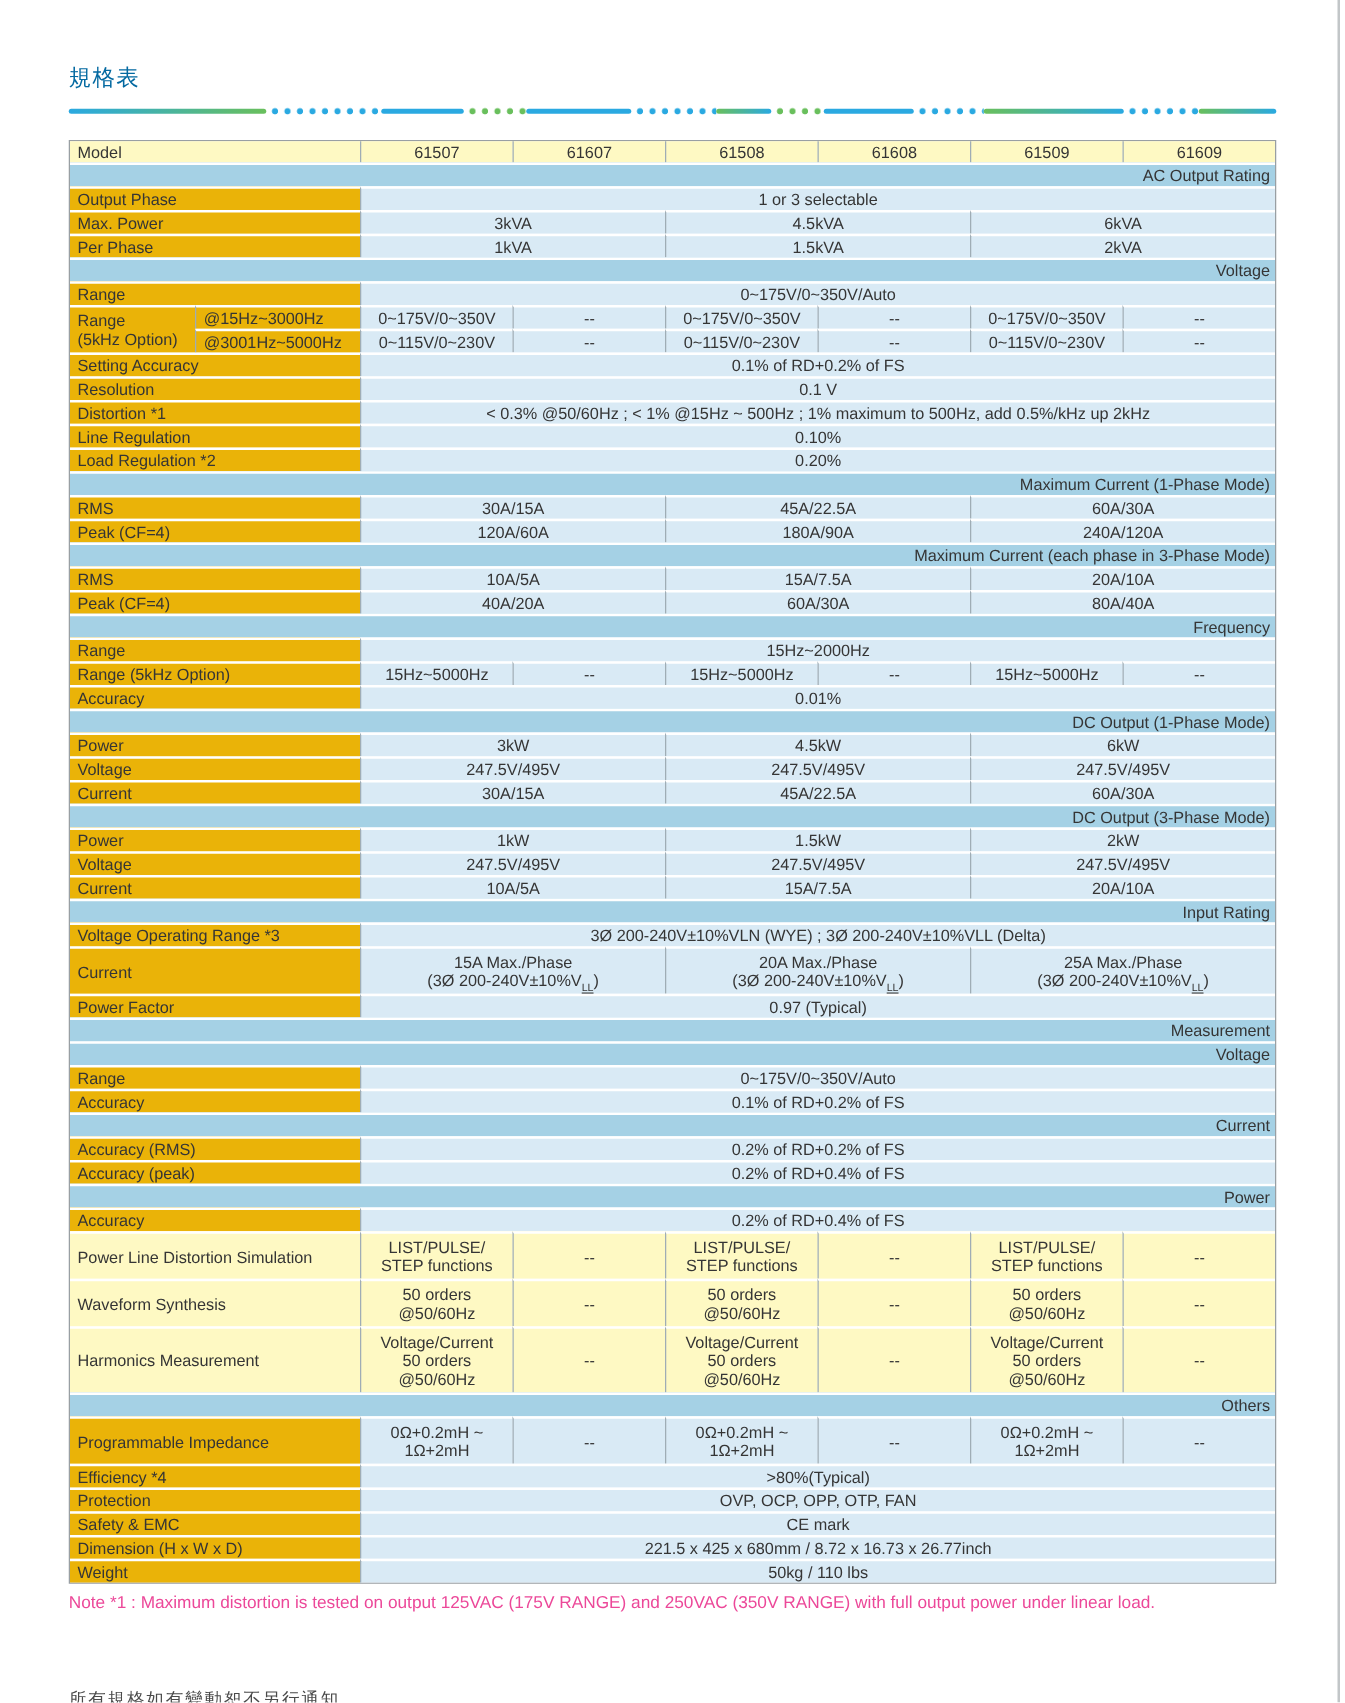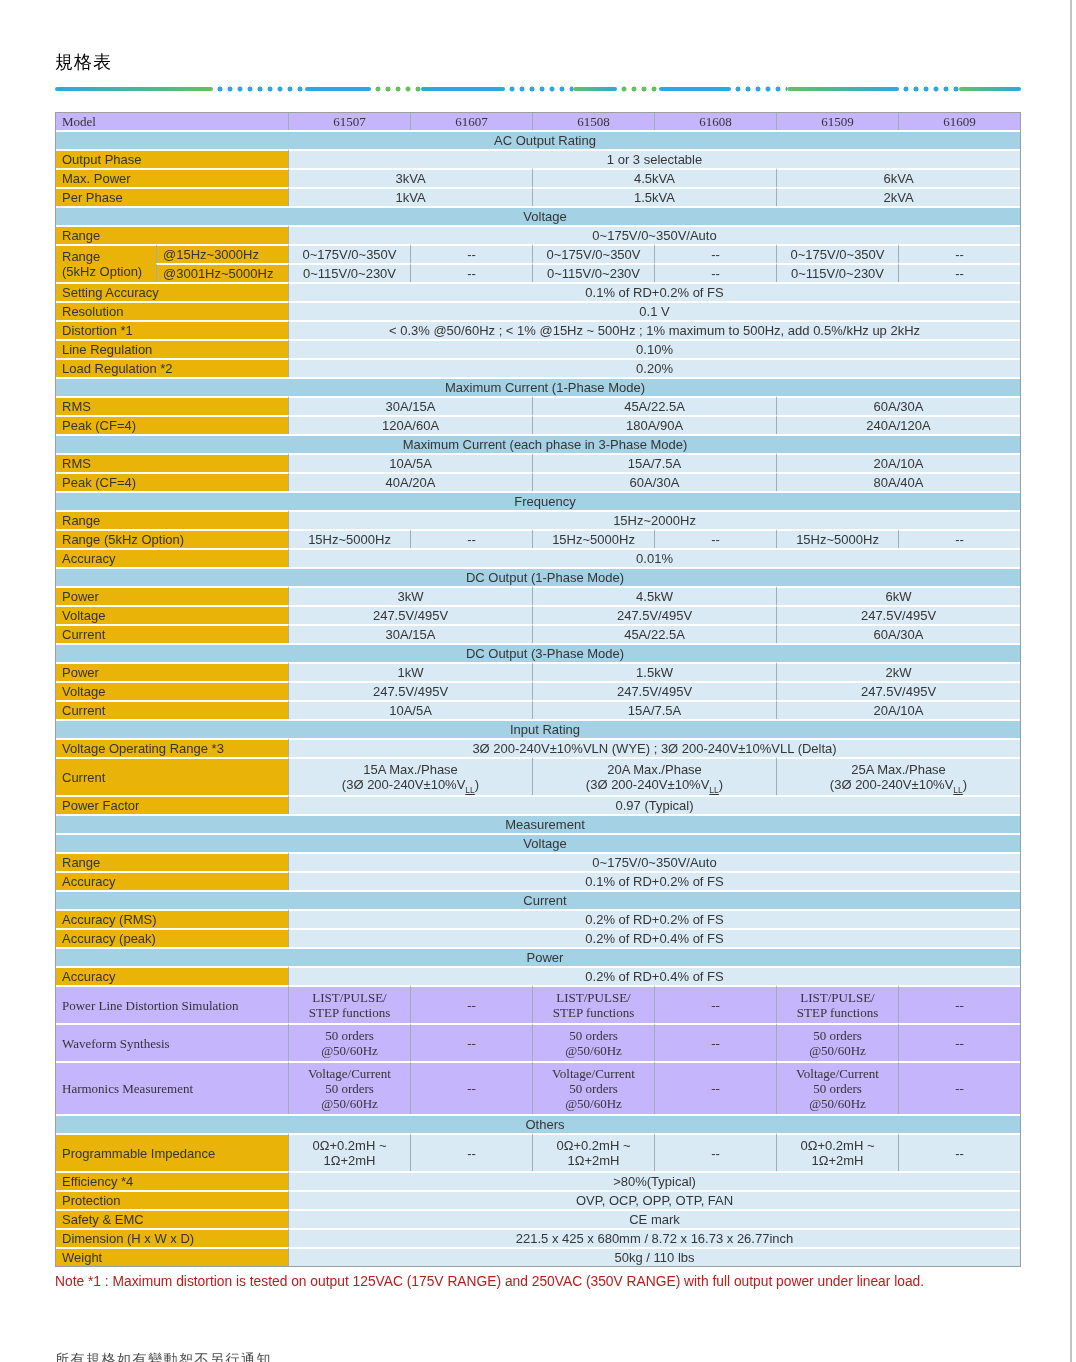--- a/index.html
+++ b/index.html
@@ -1,48 +1,48 @@
 <!DOCTYPE html>
 <html><head>
 <meta charset="utf-8">
 <style>
   html,body{margin:0;padding:0;}
   body{
     width:1076px;height:1362px;position:relative;overflow:hidden;
     background:#ffffff;font-family:"Liberation Sans",sans-serif;
   }
   .page-edge{position:absolute;top:0;left:1070px;width:2px;height:1362px;background:#c2c6c8;}
-  .title{position:absolute;left:55px;top:50px;font-size:18px;letter-spacing:1px;color:#000000;}
+  .title{position:absolute;left:55px;top:50px;font-size:18px;letter-spacing:1px;color:#0369a1;}
   .divider{position:absolute;left:55px;top:86px;width:966px;height:6px;display:flex;align-items:center;}
   .seg{height:4px;flex:0 0 auto;}
   .seg.line-b{background:#2aa9e1;border-radius:2px;}
   .seg.line-g1{background:linear-gradient(90deg,#2aa9e1,#69bf5c);border-radius:2px;}
   .seg.line-g2{background:linear-gradient(90deg,#69bf5c,#2aa9e1);border-radius:2px;}
   .seg.dots{height:6px;background-repeat:repeat-x;background-position:4px center;background-size:10px 6px;}
   .seg.dots-b{background-image:radial-gradient(circle at 3px 3px,#2aa9e1 2.2px,rgba(0,0,0,0) 2.8px);}
   .seg.dots-g{background-image:radial-gradient(circle at 3px 3px,#69bf5c 2.2px,rgba(0,0,0,0) 2.8px);}
 
   table.spec{
     position:absolute;left:55px;top:112px;width:966px;
     table-layout:fixed;border-spacing:0;border:1px solid #999fa3;
   }
   td{
     font-size:13px;color:#353535;height:15px;padding:1px 4px;
     border-top:2px solid #ffffff;overflow:hidden;line-height:15px;
   }
   tr.first > td{border-top:0;}
   td.lab{text-align:left;background:#eab308;padding-left:6px;}
   td.val{text-align:center;background:#d9eaf5;}
-  td.sec{background:#a5d1e5;text-align:center;padding-left:18px;}
-  td.med{background:#c4b5fd;font-family:Liberation Serif, serif;}
+  td.sec{background:#a5d1e5;text-align:right;padding-left:18px;}
+  td.med{background:#fef9c3;}
   td.bl{border-left:1px solid #9fadb5;}
   td.pre{white-space:pre-line;line-height:15px;padding-top:3px;padding-bottom:3px;}
   sub{font-size:8.5px;line-height:0;text-decoration:underline;}
 
-  .notes{position:absolute;left:55px;top:1273px;width:980px;font-size:13.8px;color:#b91c1c;line-height:18.5px;}
+  .notes{position:absolute;left:55px;top:1273px;width:980px;font-size:13.8px;color:#ec4899;line-height:18.5px;}
   .footer-cn{position:absolute;left:55px;top:1351px;font-size:14px;letter-spacing:1.5px;color:#4a4a4a;}
 </style>
 </head>
 <body>
 
 <div class="title">規格表</div>
 
 <div class="divider">
   <span class="seg line-g1" style="width:158px"></span>
   <span class="seg dots dots-b" style="width:92px"></span>

